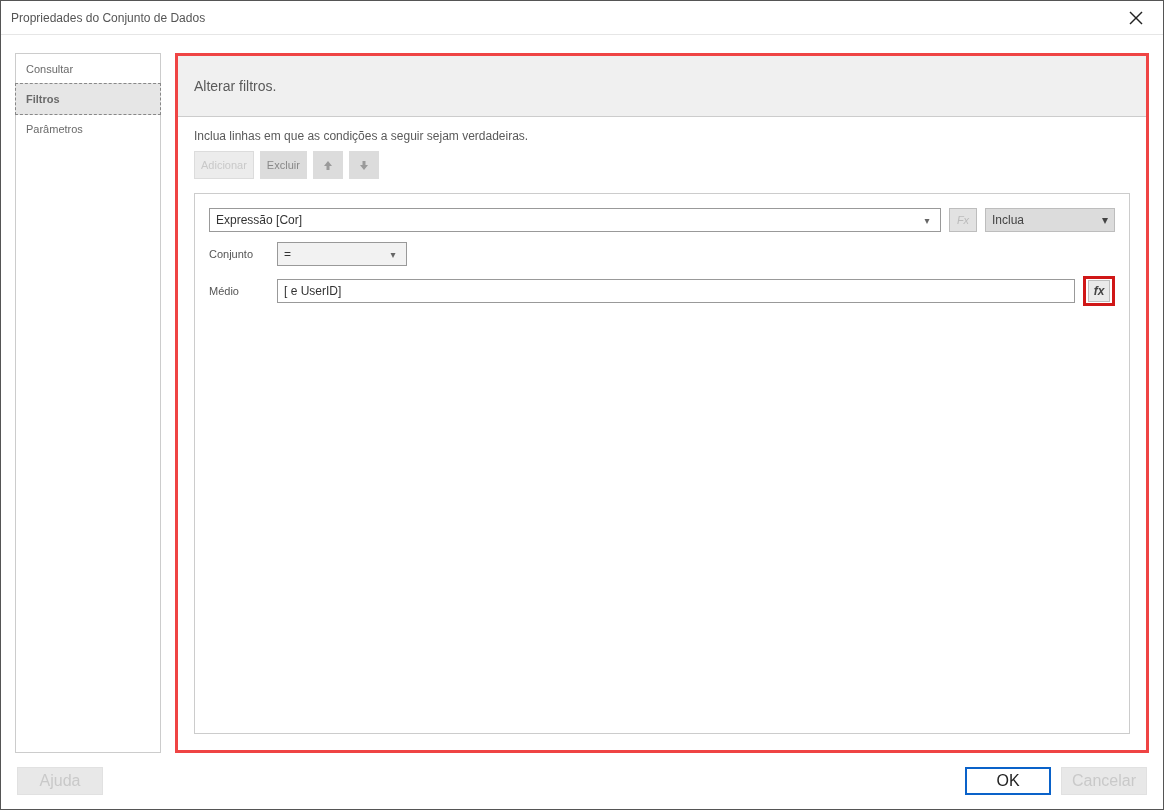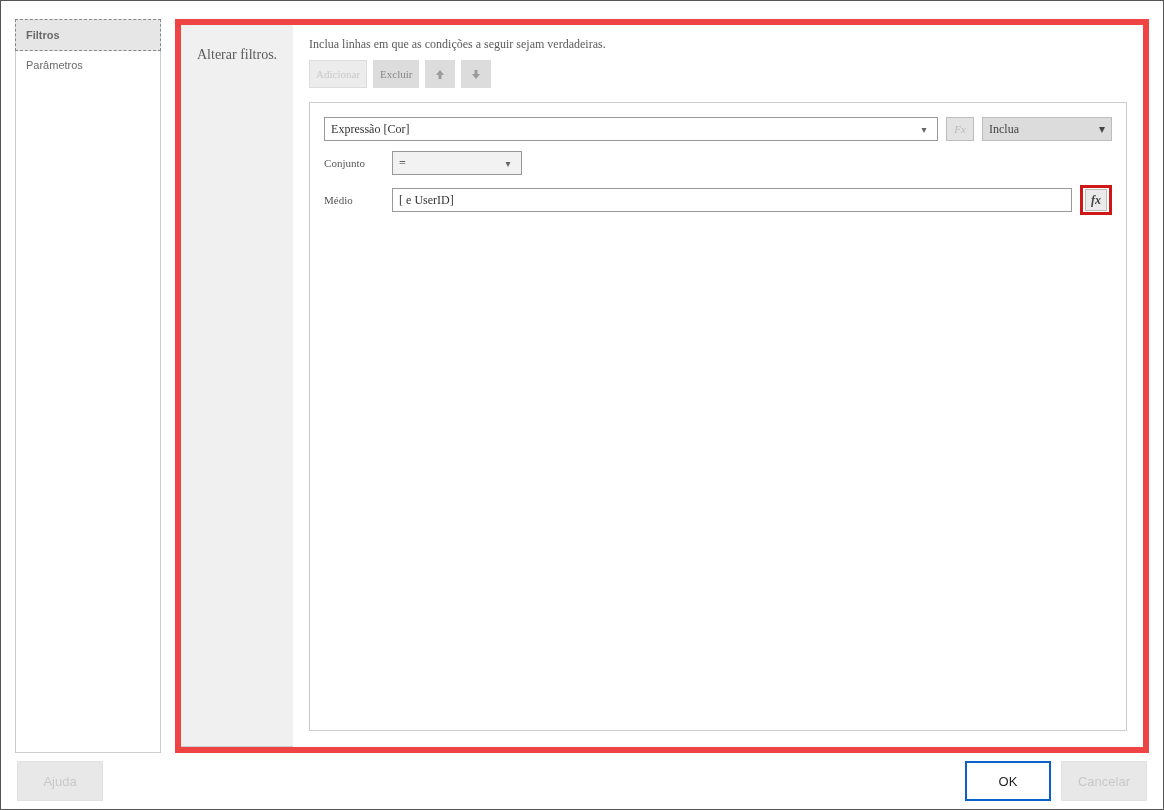--- a/index.html
+++ b/index.html
@@ -57,25 +57,24 @@
     cursor: pointer;
   }
   .sidebar li.selected {
     background:#e6e6e6;
     border:1px dashed #888;
     margin:-1px;
     font-weight:bold;
   }
   .main {
     flex:1;
-    border:6px solid #ef4444;
-    display:flex;
-    flex-direction:row;
+    border:3px solid #ef4444;
+    display:flex;
+    flex-direction:column;
     min-width:0;
-    font-family:Liberation Serif, serif;
   }
   .main-head {
     background:#f0f0f0;
     padding: 22px 16px;
     font-size: 14px;
     color:#5a5a5a;
     border-bottom:1px solid #ccc;
   }
   .main-content {
     padding: 12px 16px 16px 16px;
@@ -171,40 +170,50 @@
     font-style:italic; font-weight:bold; font-size:12px;
   }
   .footer {
     height:56px;
     display:flex;
     align-items:center;
     padding: 0 16px;
   }
   .footer .spacer { flex:1; }
   .fbtn {
-    min-width:86px; height:40px;
-    display:flex; align-items:center; justify-content:center;
-    font-size:13px;
+    min-width:86px; height:28px;
+    display:flex; align-items:center; justify-content:center;
+    font-size:16px;
     margin-left:10px;
     cursor:pointer;
     text-align:right;
   }
   .fbtn.help { background:#e8e8e8; border:1px solid #e1e1e1; color:#c9c9c9; cursor:default; margin-left:0; }
   .fbtn.ok   { background:#fff; border:2px solid #0a62c9; color:#222; }
   .fbtn.cancel { background:#e8e8e8; border:1px solid #e1e1e1; color:#c9c9c9; cursor:default; }
   svg { display:block; }
 </style>
 </head>
 <body>
 
 <div class="dialog">
+  <div class="titlebar">
+    <div class="title">Propriedades do Conjunto de Dados</div>
+    <div class="close">
+      <svg width="14" height="14" viewBox="0 0 14 14">
+        <line x1="1" y1="1" x2="13" y2="13" stroke="#222" stroke-width="1.4"></line>
+        <line x1="13" y1="1" x2="1" y2="13" stroke="#222" stroke-width="1.4"></line>
+      </svg>
+    </div>
+  </div>
 
   <div class="dialog-body">
     <nav class="sidebar">
       <ul>
+        <li>Consultar</li>
         <li class="selected">Filtros</li>
         <li>Parâmetros</li>
       </ul>
     </nav>
 
     <section class="main">
       <div class="main-head">Alterar filtros.</div>
       <div class="main-content">
         <div class="instr">Inclua linhas em que as condições a seguir sejam verdadeiras.</div>
 

